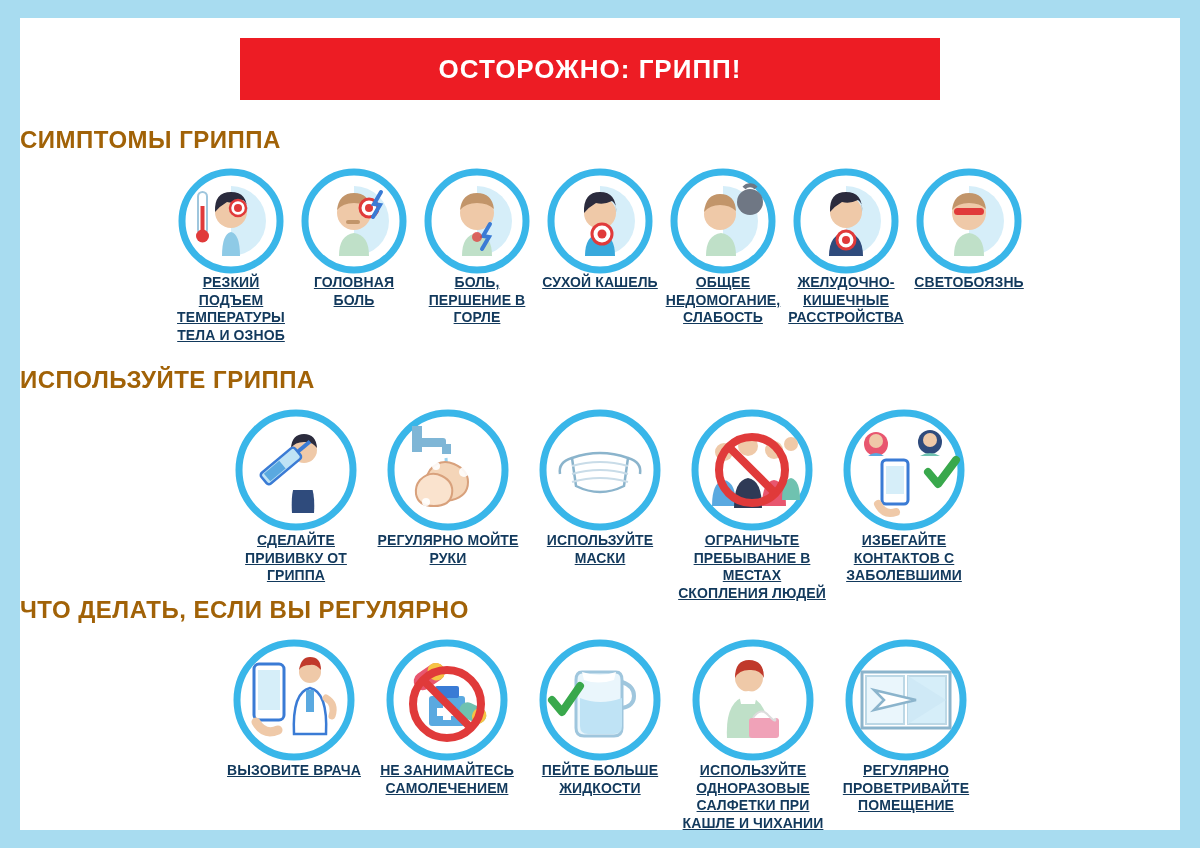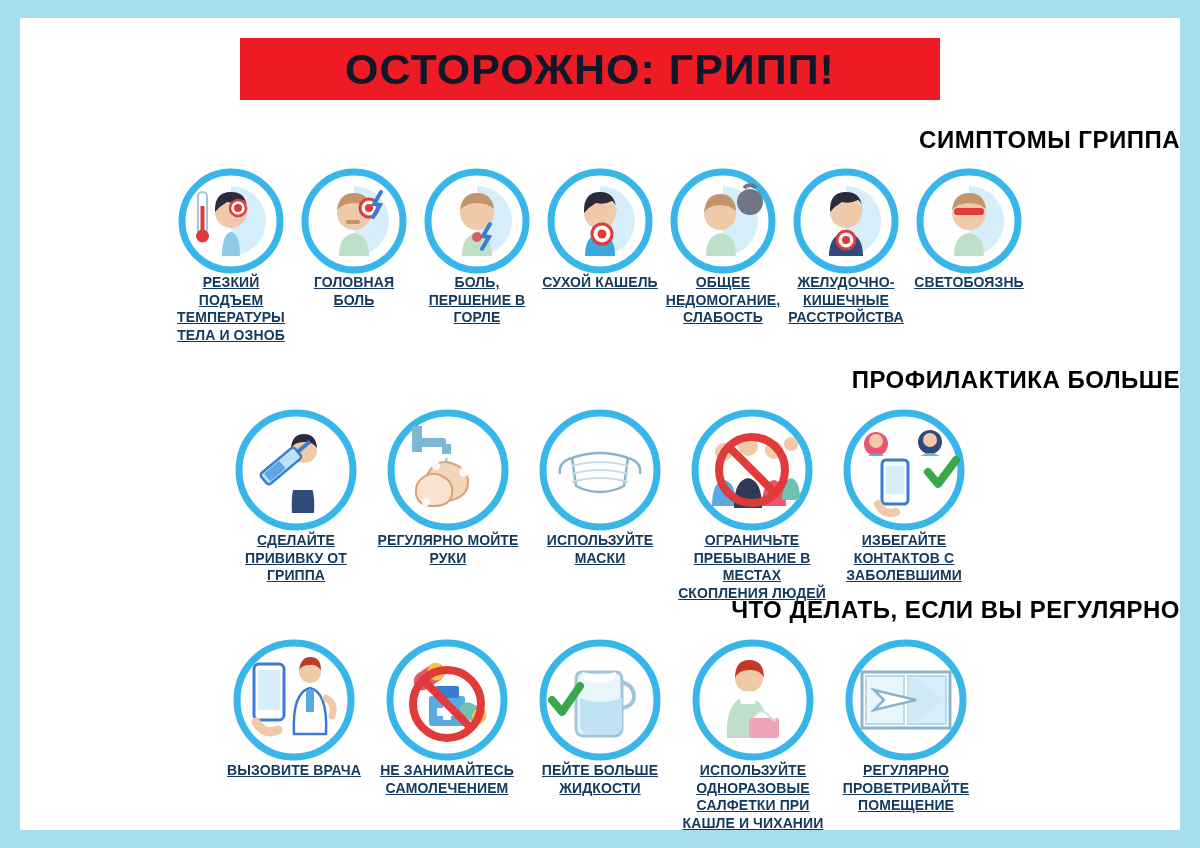--- a/index.html
+++ b/index.html
@@ -24,30 +24,30 @@
 
   
   .title-banner {
     position: absolute;
     left: 220px; top: 20px;
     width: 700px; height: 62px;
     background: #ed1c24;
     display: flex; align-items: center; justify-content: center;
   }
   .title-banner .title-text {
-    color: #0f172a;
-    font-size: 43px;
+    color: #ffffff;
+    font-size: 26px;
     font-weight: bold;
     letter-spacing: 1px;
   }
 
   
   .section-heading {
-    text-align: right;
-    color: #000000;
+    text-align: left;
+    color: #a16207;
     font-size: 24px;
     font-weight: bold;
     letter-spacing: 0.5px;
   }
 
   .section { position: absolute; left: 0; width: 100%; }
   #section-symptoms { top: 108px; }
   #section-prevention { top: 348px; }
   #section-ifsick { top: 578px; }
 
@@ -231,21 +231,21 @@
               </svg>
             </div>
           </div>
           <div class="caption">СВЕТОБОЯЗНЬ</div>
         </div>
 
       </div>
     </div>
 
     <div class="section" id="section-prevention">
-      <div class="section-heading">ПРОФИЛАКТИКА БОЛЬШЕ</div>
+      <div class="section-heading">ИСПОЛЬЗУЙТЕ ГРИППА</div>
       <div class="row row-prevention">
 
         <div class="item">
           <div class="circle sz-big">
             <div class="art">
               <svg viewBox="0 0 124 124">
                 <circle cx="62" cy="62" r="57" fill="none" stroke="#39b6e9" stroke-width="7"></circle>
                 <g>
                   <path d="M58 105 q-2-32 10-36 q14 4 12 36z" fill="#2f4b7c"></path>
                   <rect x="58" y="62" width="24" height="20" fill="#ffffff"></rect>

